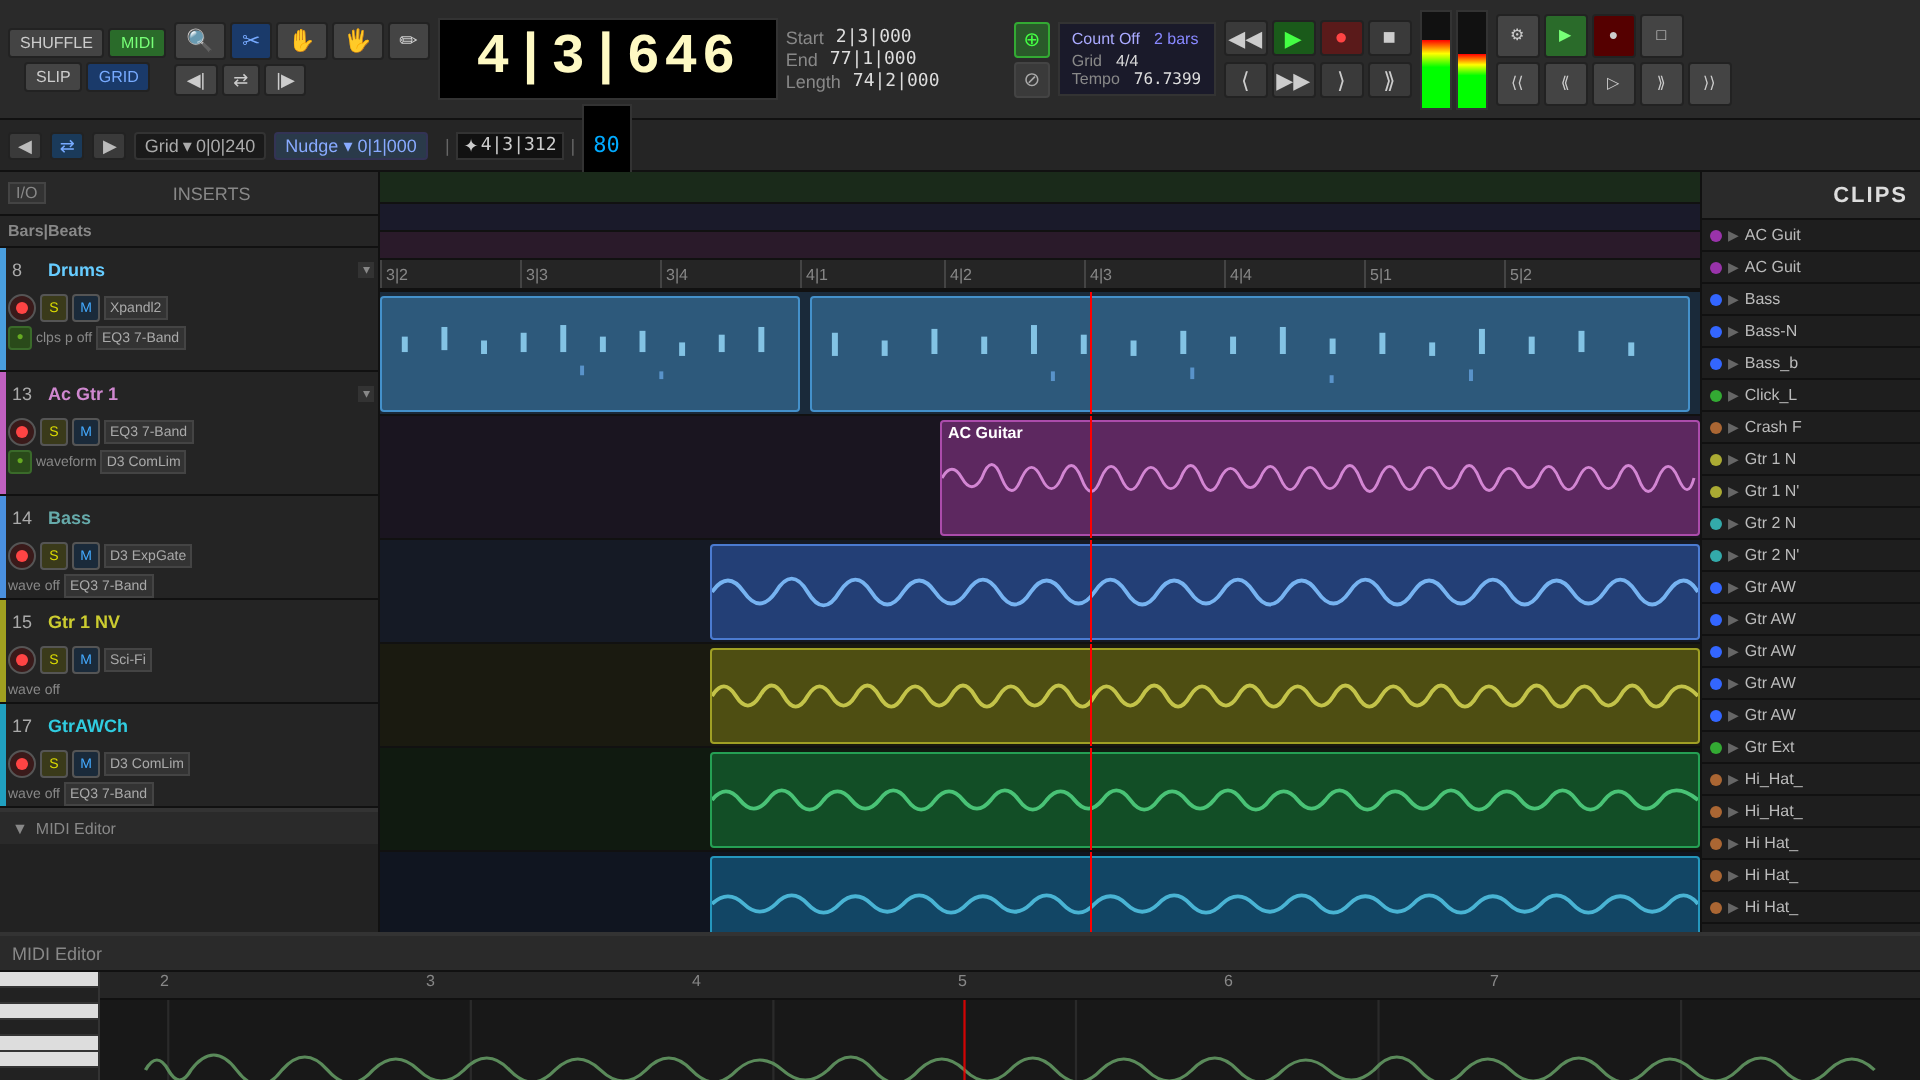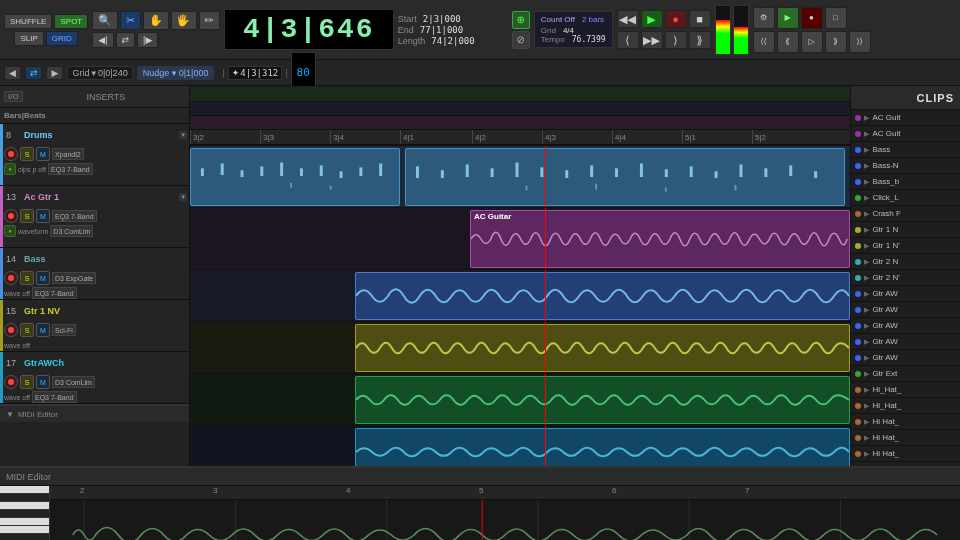--- a/index.html
+++ b/index.html
@@ -40,21 +40,21 @@
       white-space: nowrap;
     }
     .toolbar-btn.green { background: #2a6b2a; color: #7f7; }
     .toolbar-btn.blue-active { background: #1a3a6a; color: #7af; }
 
     .btn-row { display: flex; gap: 2px; }
 
     .counter-display {
       background: #000;
       border: 1px solid #333;
-      color: #86efac;
+      color: #fef9c3;
       font-size: 28px;
       font-weight: bold;
       padding: 4px 10px;
       font-family: 'Courier New', monospace;
       letter-spacing: 2px;
       min-width: 170px;
       text-align: center;
     }
 
     .transport-info {
@@ -489,21 +489,21 @@
     }
   </style>
 </head>
 <body>
 
 <div id="top-toolbar">
 
   <div class="toolbar-group">
     <div class="btn-row">
       <button class="toolbar-btn">SHUFFLE</button>
-      <button class="toolbar-btn green">SPOT</button>
+      <button class="toolbar-btn green">MIDI</button>
     </div>
     <div class="btn-row">
       <button class="toolbar-btn">SLIP</button>
       <button class="toolbar-btn blue-active">GRID</button>
     </div>
   </div>
 
   <div style="display:flex;gap:2px;align-items:center;">
     <div style="display:flex;flex-direction:column;gap:2px;">
       <div style="display:flex;gap:2px;">

